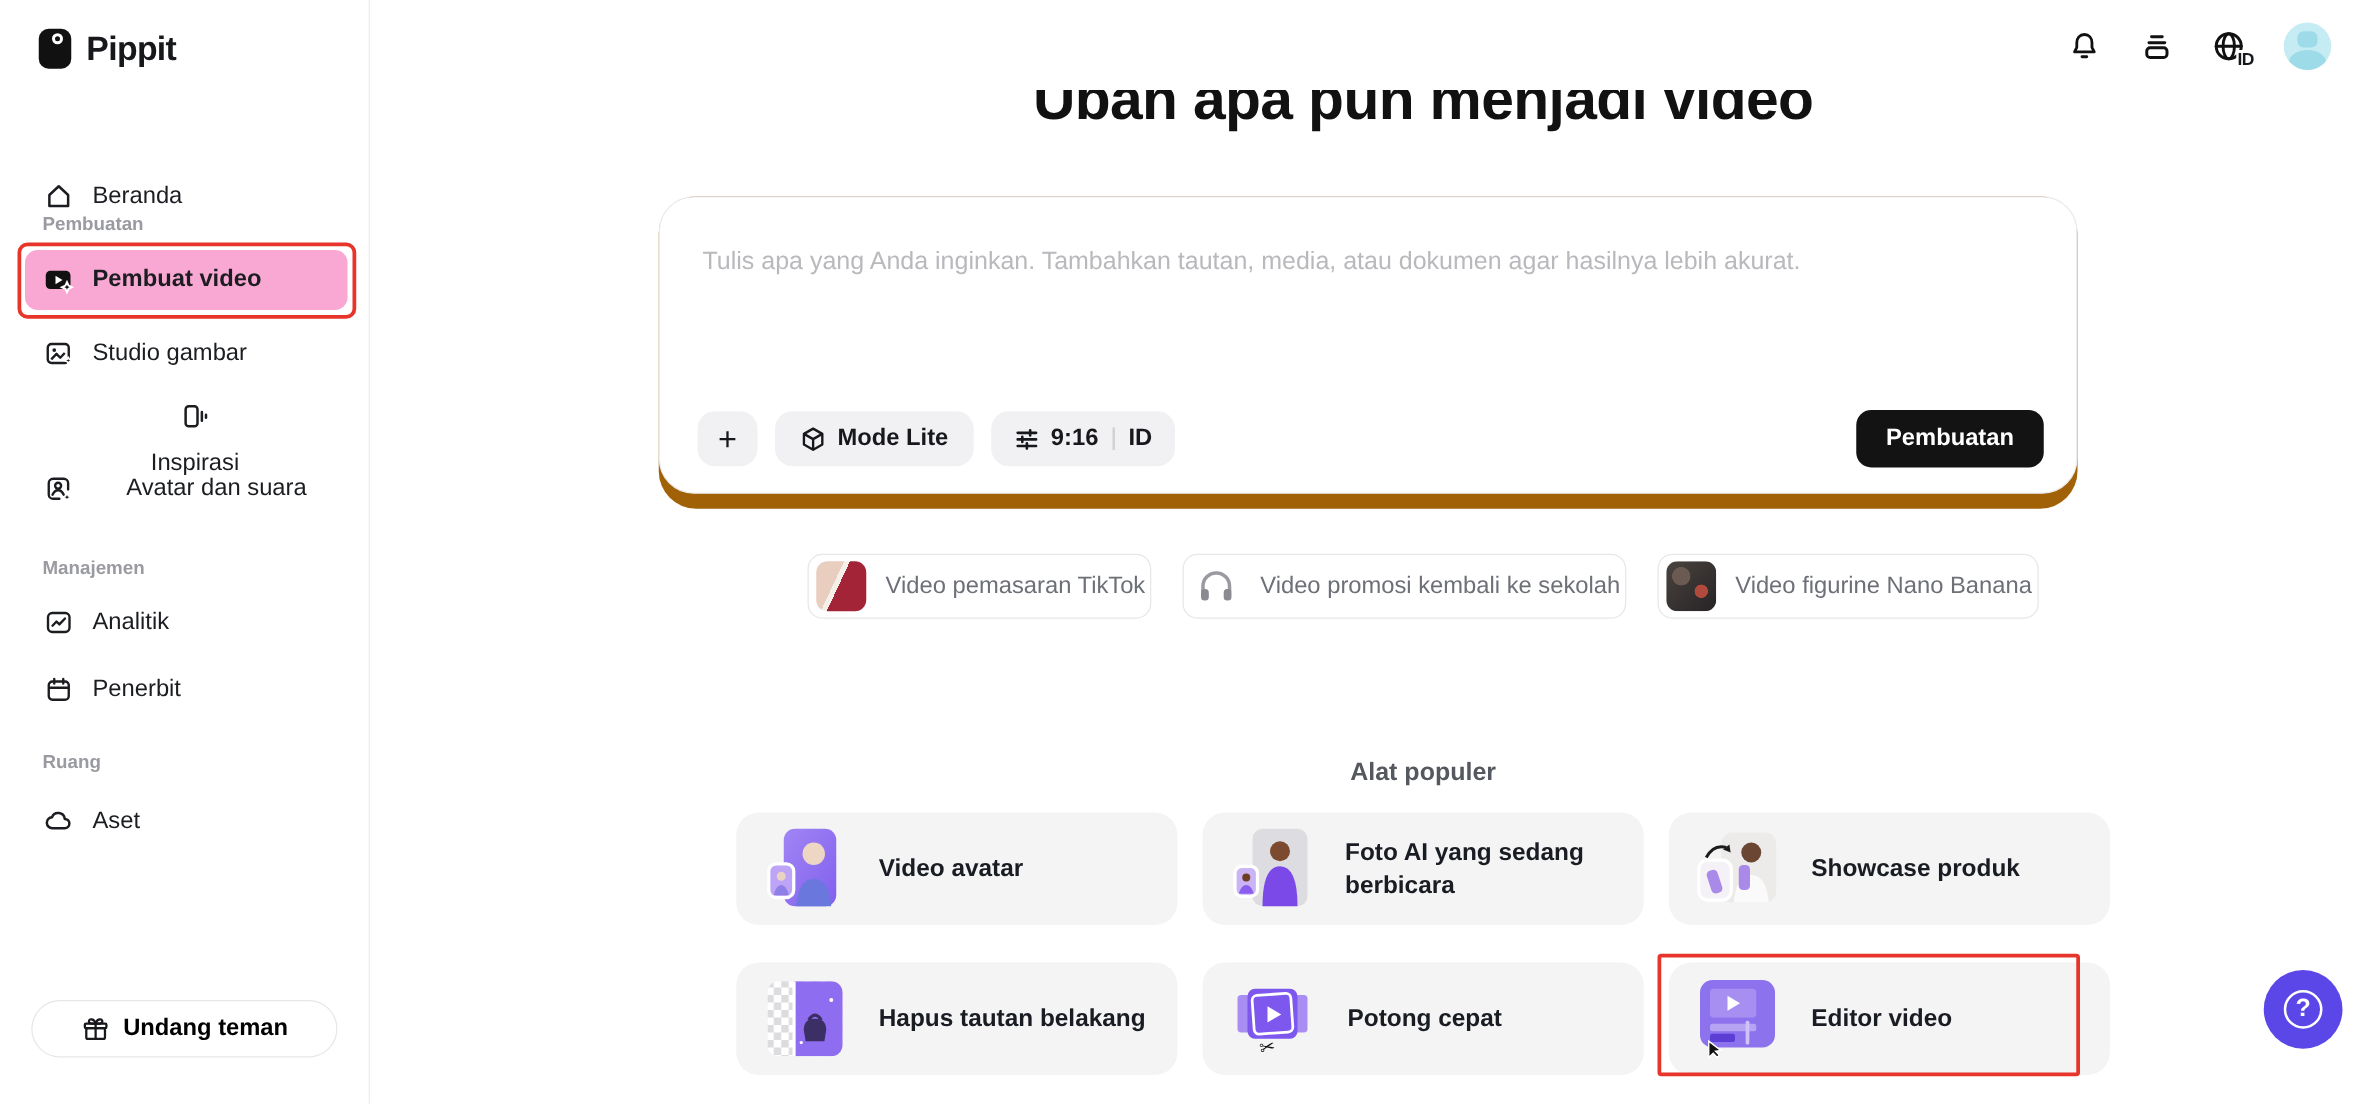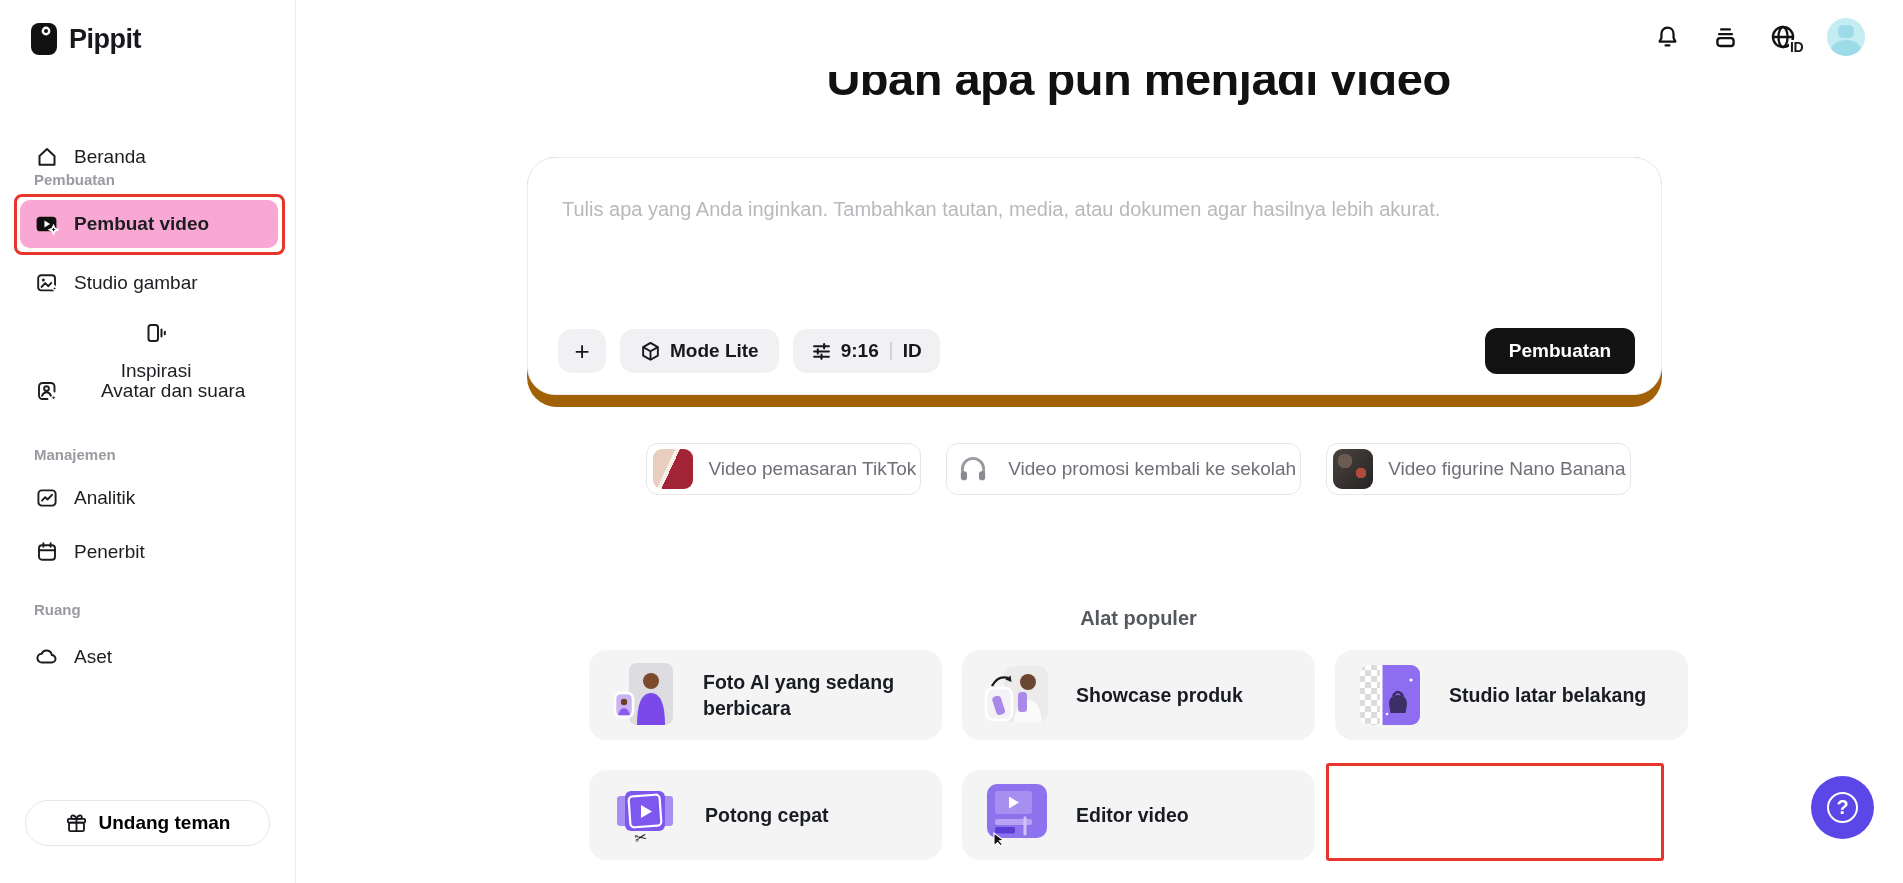--- a/index.html
+++ b/index.html
@@ -300,20 +300,39 @@
       <div class="sugg-chip">
         <span class="sugg-thumb thumb-figurine"></span>
         <span>Video figurine Nano Banana</span>
       </div>
     </div>
 
     <div class="tools-heading">Alat populer</div>
 
     <div class="tools-grid">
 
+      <div class="tool-card">
+        <span class="tool-thumb">
+          <svg width="62" height="68" viewBox="0 0 62 68">
+            <defs>
+              <linearGradient id="gpurp" x1="0" y1="0" x2="1" y2="1">
+                <stop offset="0" stop-color="#a185f4"></stop>
+                  <stop offset="1" stop-color="#8160ee"></stop>
+              </linearGradient>
+            </defs>
+            <rect x="14" y="2" width="42" height="62" rx="9" fill="url(#gpurp)"></rect>
+            <circle cx="38" cy="22" r="9" fill="#eed6c4"></circle>
+            <path d="M24 64 q2-22 14-22 q12 0 14 22 Z" fill="#6a77dd"></path>
+            <rect x="2" y="30" width="20" height="27" rx="6" fill="#bda4f6" stroke="#fff" stroke-width="2.6"></rect>
+            <circle cx="12" cy="40" r="3.6" fill="#e9d3c2"></circle>
+            <path d="M6 55 q2-8 6-8 q4 0 6 8 Z" fill="#8f80e8"></path>
+          </svg>
+        </span>
+        <span class="tool-label">Video avatar</span>
+      </div>
 
       <div class="tool-card">
         <span class="tool-thumb">
           <svg width="62" height="68" viewBox="0 0 62 68">
             <rect x="16" y="2" width="44" height="62" rx="8" fill="#dddde1"></rect>
             <circle cx="38" cy="20" r="8" fill="#7c4a2e"></circle>
             <path d="M24 64 q0-32 14-32 q14 0 14 32 Z" fill="#7b49e8"></path>
             <rect x="2" y="32" width="18" height="24" rx="5.5" fill="#cbb4f3" stroke="#fff" stroke-width="2.6"></rect>
             <circle cx="11" cy="41" r="3.2" fill="#6e3e24"></circle>
             <path d="M5 54 q2-7 6-7 q4 0 6 7 Z" fill="#8a5ff0"></path>
@@ -355,21 +374,21 @@
               <rect x="1" y="1" width="60" height="60" fill="url(#chk)"></rect>
               <rect x="22" y="1" width="40" height="60" fill="#8f6df1"></rect>
               <rect x="21" y="1" width="2.5" height="60" fill="#fff"></rect>
               <path d="M30 40 q0-9 9-9 q9 0 9 9 l-1.5 9 h-15 Z" fill="#3c2f66"></path>
               <path d="M34 32 q5-8 10 0" stroke="#3c2f66" stroke-width="2.6" fill="none"></path>
               <circle cx="52" cy="16" r="1.6" fill="#fff"></circle>
               <circle cx="28" cy="50" r="1.3" fill="#fff"></circle>
             </g>
           </svg>
         </span>
-        <span class="tool-label">Studio latar belakang</span>
+        <span class="tool-label">Hapus tautan belakang</span>
       </div>
 
       <div class="tool-card">
         <span class="tool-thumb">
           <svg width="68" height="62" viewBox="0 0 68 62">
             <rect x="6" y="12" width="12" height="30" rx="3" fill="#a88ef3"></rect>
             <rect x="50" y="12" width="12" height="30" rx="3" fill="#a88ef3"></rect>
             <rect x="14" y="7" width="40" height="40" rx="6" fill="#7e57ee"></rect>
             <rect x="18.5" y="11.5" width="31" height="31" rx="4" fill="none" stroke="#fff" stroke-width="2.2" transform="rotate(-4 34 27)"></rect>
             <polygon points="30,21 30,34 41,27.5" fill="#fff"></polygon>

